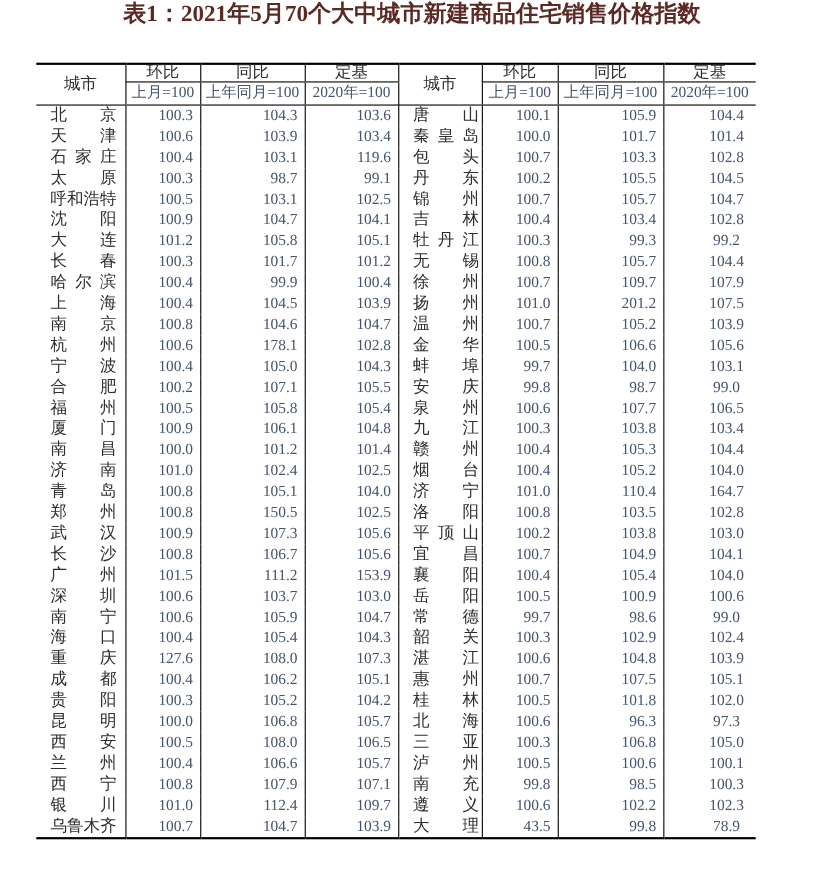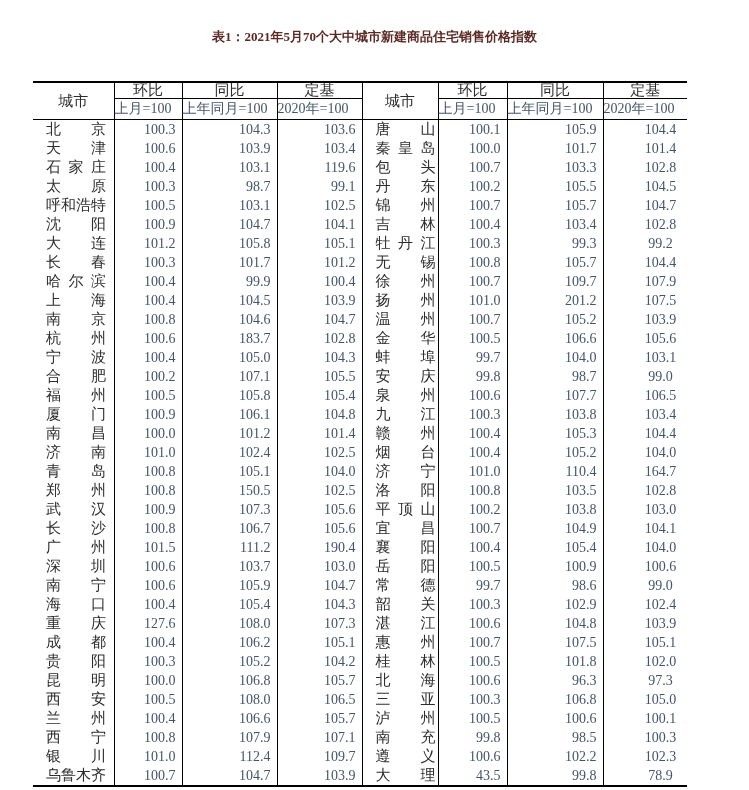--- a/index.html
+++ b/index.html
@@ -8,23 +8,23 @@
     --label-color:#2d2d2d;
     --border-color:#000000;
   }
   html,body{margin:0;padding:0;}
   body{
     width:749px;height:790px;background:#ffffff;
     font-family:"Liberation Serif","DejaVu Serif",serif;
   }
   .page{width:749px;height:790px;overflow:hidden;}
   .title{
-    padding-top:25px;
+    padding-top:1px;
     text-align:center;
-    font-size:13px;
+    font-size:21px;
     font-weight:bold;
     color:var(--title-color);
     line-height:23px;
   }
   table.idx{
     border-collapse:collapse;
     table-layout:fixed;
     width:654px;
     margin:33px 0 0 33px;
   }
@@ -37,21 +37,21 @@
     font-size:15px;
     color:var(--label-color);
     text-align:center;
     line-height:15px;
   }
   thead tr.subhead th{
     border-bottom:1px solid var(--border-color);
     height:20px;
     font-size:14px;
     color:var(--num-color);
-    text-align:left;
+    text-align:center;
     line-height:20px;
   }
   tbody td{
     height:19px;
     line-height:19px;
     font-size:14px;
   }
   tbody tr:last-child td{border-bottom:2px solid var(--border-color);}
   td.city-cell{
     padding-left:13px;
@@ -302,21 +302,21 @@
           <td class="val bl">100.7</td>
           <td class="val bl">105.2</td>
           <td class="val-ovf bl"><span class="ovf">103.9</span></td>
         </tr>
         <tr>
           <td class="city-cell"><span class="city-name">
               <span>杭</span>
               <span>州</span>
             </span></td>
           <td class="val bl">100.6</td>
-          <td class="val bl">183.7</td>
+          <td class="val bl">178.1</td>
           <td class="val bl">102.8</td>
           <td class="city-cell bl"><span class="city-name">
               <span>金</span>
               <span>华</span>
             </span></td>
           <td class="val bl">100.5</td>
           <td class="val bl">106.6</td>
           <td class="val-ovf bl"><span class="ovf">105.6</span></td>
         </tr>
         <tr>
@@ -480,21 +480,21 @@
           <td class="val bl">104.9</td>
           <td class="val-ovf bl"><span class="ovf">104.1</span></td>
         </tr>
         <tr>
           <td class="city-cell"><span class="city-name">
               <span>广</span>
               <span>州</span>
             </span></td>
           <td class="val bl">101.5</td>
           <td class="val bl">111.2</td>
-          <td class="val bl">190.4</td>
+          <td class="val bl">153.9</td>
           <td class="city-cell bl"><span class="city-name">
               <span>襄</span>
               <span>阳</span>
             </span></td>
           <td class="val bl">100.4</td>
           <td class="val bl">105.4</td>
           <td class="val-ovf bl"><span class="ovf">104.0</span></td>
         </tr>
         <tr>
           <td class="city-cell"><span class="city-name">

